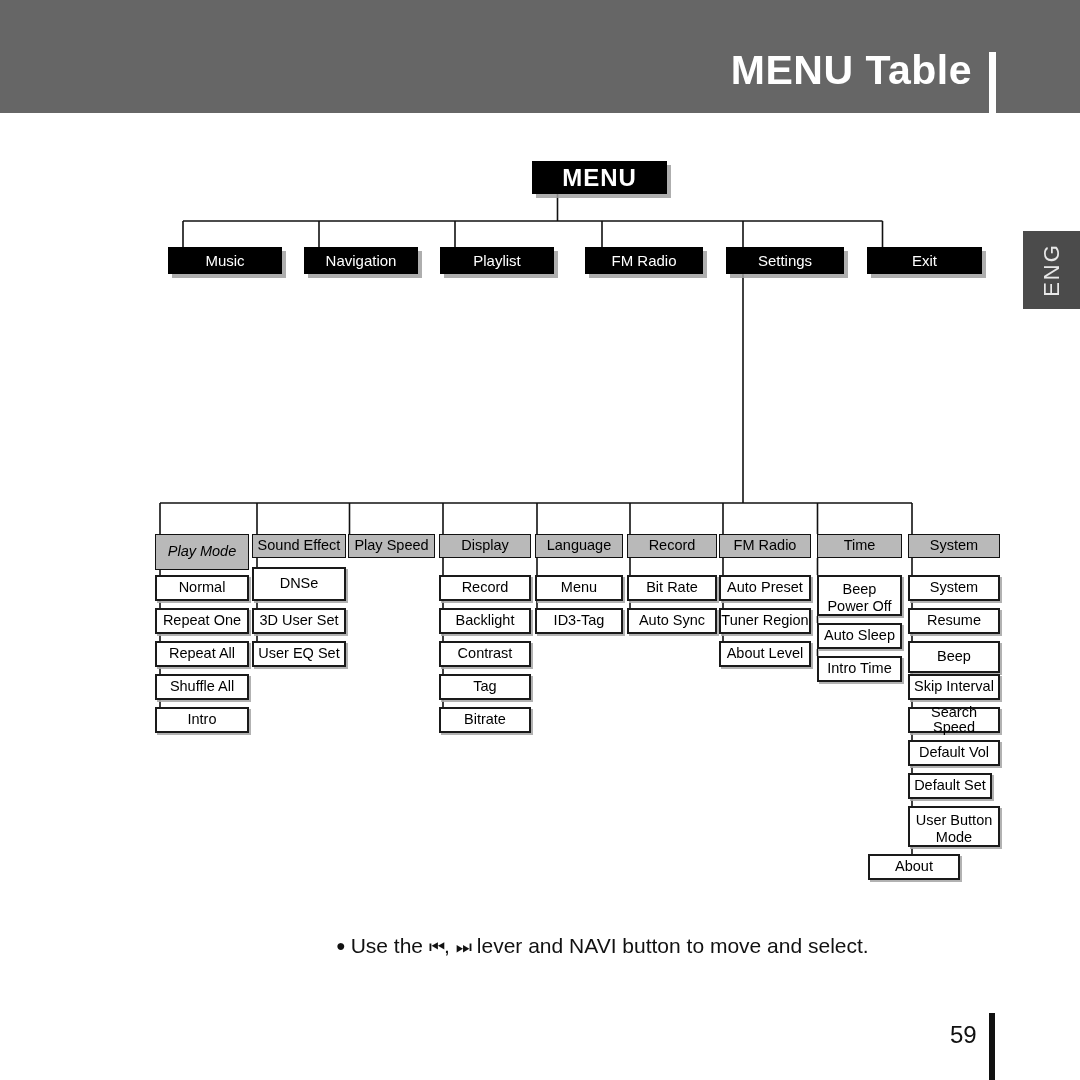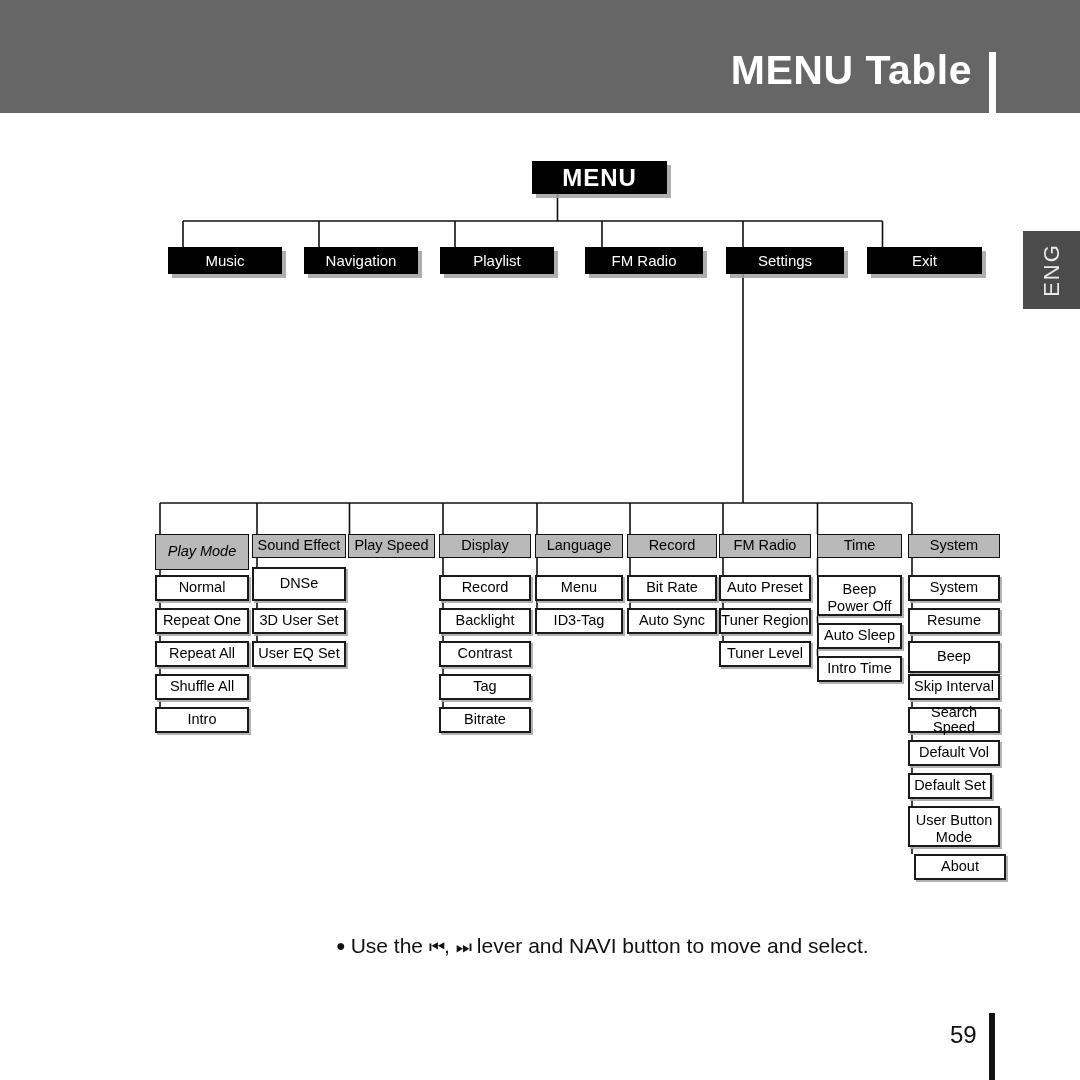--- a/index.html
+++ b/index.html
@@ -250,35 +250,35 @@
       <div class="node white" style="left: 397px; top: 707px; width: 92px; height: 26px;">Bitrate</div>
       <div class="node gray" style="left: 493px; top: 534px; width: 88px; height: 24px;">Language</div>
       <div class="node white" style="left: 493px; top: 575px; width: 88px; height: 26px;">Menu</div>
       <div class="node white" style="left: 493px; top: 608px; width: 88px; height: 26px;">ID3-Tag</div>
       <div class="node gray" style="left: 585px; top: 534px; width: 90px; height: 24px;">Record</div>
       <div class="node white" style="left: 585px; top: 575px; width: 90px; height: 26px;">Bit Rate</div>
       <div class="node white" style="left: 585px; top: 608px; width: 90px; height: 26px;">Auto Sync</div>
       <div class="node gray" style="left: 677px; top: 534px; width: 92px; height: 24px;">FM Radio</div>
       <div class="node white" style="left: 677px; top: 575px; width: 92px; height: 26px;">Auto Preset</div>
       <div class="node white" style="left: 677px; top: 608px; width: 92px; height: 26px;">Tuner Region</div>
-      <div class="node white" style="left: 677px; top: 641px; width: 92px; height: 26px;">Tuner Level</div>
+      <div class="node white" style="left: 677px; top: 641px; width: 92px; height: 26px;">About Level</div>
       <div class="node gray" style="left: 775px; top: 534px; width: 85px; height: 24px;">Time</div>
       <div class="node white two-line" style="left: 775px; top: 575px; width: 85px; height: 41px; display: block; padding-top: 3.5px;"><span>Beep</span><br><span>Power Off</span></div>
       <div class="node white" style="left: 775px; top: 623px; width: 85px; height: 26px;">Auto Sleep</div>
       <div class="node white" style="left: 775px; top: 656px; width: 85px; height: 26px;">Intro Time</div>
       <div class="node gray" style="left: 866px; top: 534px; width: 92px; height: 24px;">System</div>
       <div class="node white" style="left: 866px; top: 575px; width: 92px; height: 26px;">System</div>
       <div class="node white" style="left: 866px; top: 608px; width: 92px; height: 26px;">Resume</div>
       <div class="node white" style="left: 866px; top: 641px; width: 92px; height: 32px;">Beep</div>
       <div class="node white" style="left: 866px; top: 674px; width: 92px; height: 26px;">Skip Interval</div>
       <div class="node white" style="left: 866px; top: 707px; width: 92px; height: 26px;">Search Speed</div>
       <div class="node white" style="left: 866px; top: 740px; width: 92px; height: 26px;">Default Vol</div>
       <div class="node white" style="left: 866px; top: 773px; width: 84px; height: 26px;">Default Set</div>
       <div class="node white two-line" style="left: 866px; top: 806px; width: 92px; height: 41px; display: block; padding-top: 3.5px;"><span>User Button</span><br><span>Mode</span></div>
-      <div class="node white" style="left: 872px; top: 854px; width: 92px; height: 26px;">About</div>
+      <div class="node white" style="left: 826px; top: 854px; width: 92px; height: 26px;">About</div>
     </div>
 </div>
 
 <div id="footnote">
   <span class="bullet">●</span><span>Use the</span>
   <span class="glyph">⏮</span><span>,</span>
   <span class="glyph">⏭</span>
   <span>lever and NAVI button to move and select.</span>
 </div>
 <div id="page-number">59</div>

